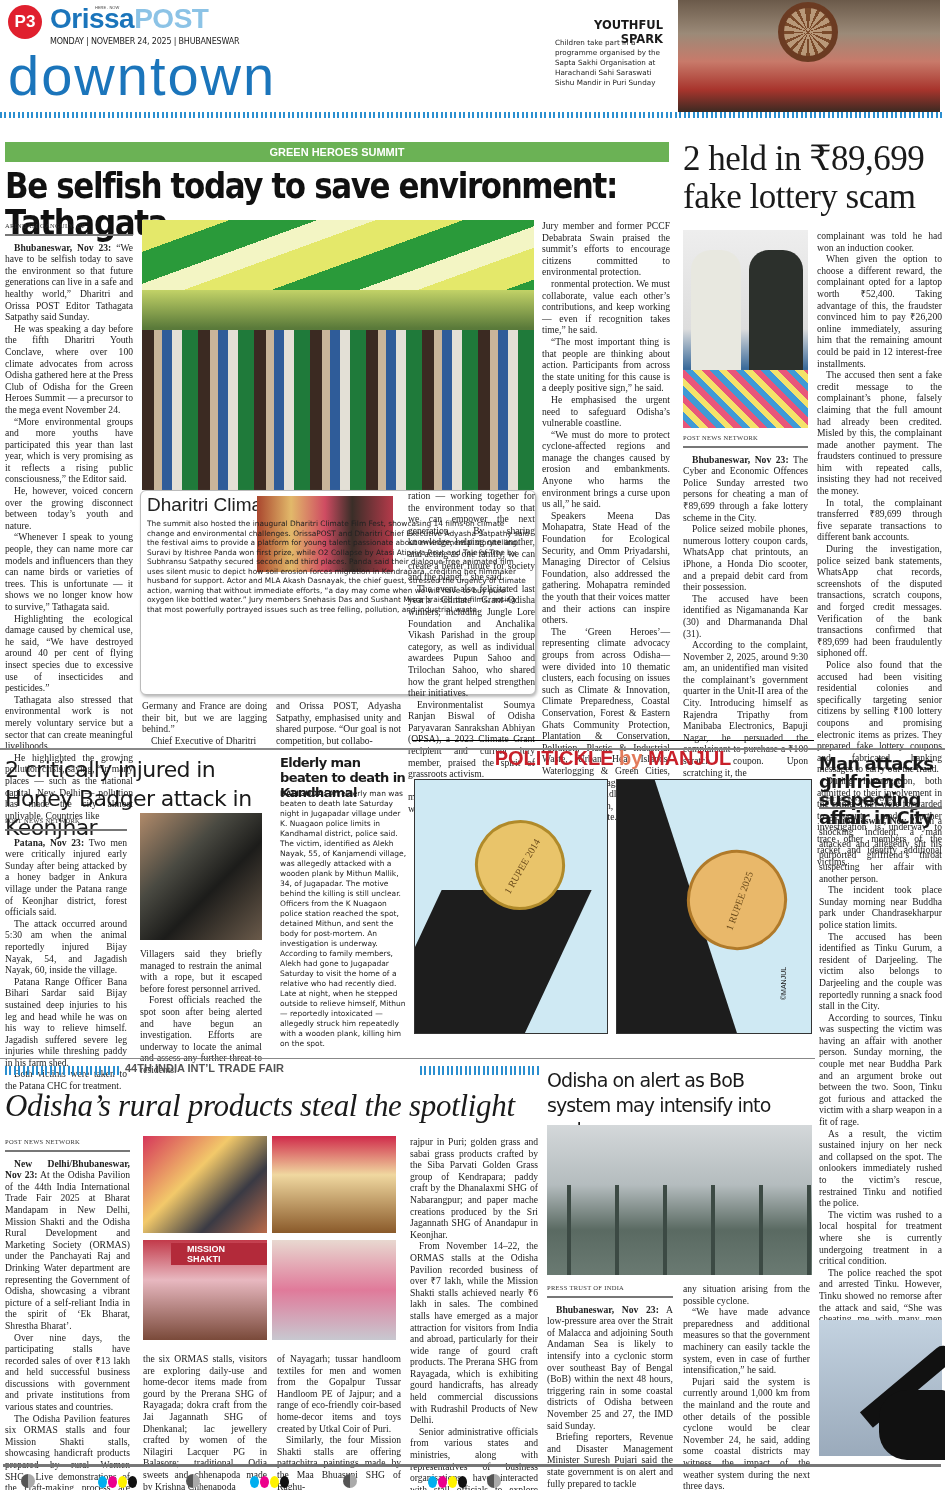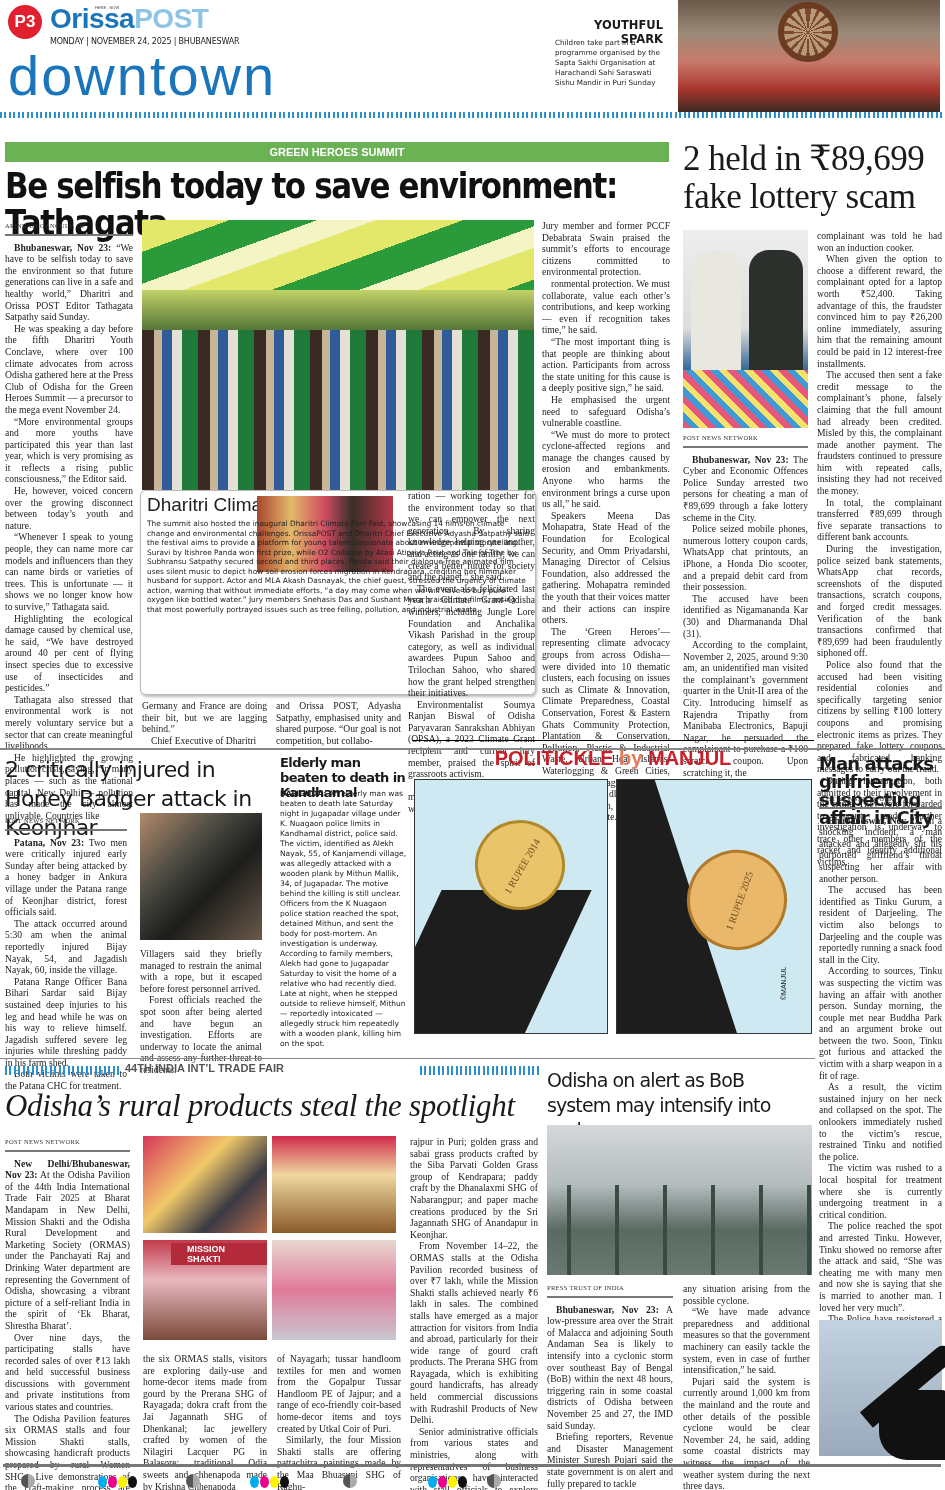--- a/index.html
+++ b/index.html
@@ -147,20 +147,21 @@
     <div class="abs" style="left:-40px;top:-20px;width:120px;height:300px;background:#1d1d1d;transform:skewX(18deg)"></div>
     <div class="abs serif" style="left:70px;top:70px;width:100px;height:100px;border-radius:50%;background:#e9b86a;border:3px solid #b07a2a;text-align:center;font-size:10px;line-height:100px;color:#6a4a1a;transform:rotate(-70deg)">1 RUPEE 2025</div>
     <div class="abs sans" style="left:150px;top:200px;font-size:7px;transform:rotate(-90deg);color:#222">©MANJUL</div>
   </div>
 </div>
 
 <div class="abs cond" style="left:819px;top:755px;width:126px;font-size:18px;font-weight:bold;line-height:18px;letter-spacing:-.9px">Man attacks girlfriend suspecting affair in City</div>
 <div class="abs body-text" style="left:819px;top:793px;width:123px">
   <div class="byline">POST NEWS NETWORK</div>
   <p><b class="lead">Bhubaneswar, Nov 23:</b> <span>In a shocking incident, a man attacked and allegedly slit his purported girlfriend’s throat suspecting her affair with another person.</span></p>
+  <p>The incident took place Sunday morning near Buddha park under Chandrasekharpur police station limits.</p>
   <p>The accused has been identified as Tinku Gurum, a resident of Darjeeling. The victim also belongs to Darjeeling and the couple was reportedly running a snack food stall in the City.</p>
   <p>According to sources, Tinku was suspecting the victim was having an affair with another person. Sunday morning, the couple met near Buddha Park and an argument broke out between the two. Soon, Tinku got furious and attacked the victim with a sharp weapon in a fit of rage.</p>
   <p>As a result, the victim sustained injury on her neck and collapsed on the spot. The onlookers immediately rushed to the victim’s rescue, restrained Tinku and notified the police.</p>
   <p>The victim was rushed to a local hospital for treatment where she is currently undergoing treatment in a critical condition.</p>
   <p>The police reached the spot and arrested Tinku. However, Tinku showed no remorse after the attack and said, “She was cheating me with many men and now she is saying that she is married to another man. I loved her very much”.</p>
   <p>The Police have registered a suo moto case against Tinku and forwarded him to the court following his arrested and further investigation into the matter is underway.</p>
 </div>
 <div class="abs" style="left:819px;top:1320px;width:123px;height:136px;background:linear-gradient(180deg,#c3d2e0 0,#9aaabb 100%)">
   <div class="abs" style="left:10px;top:10px;width:110px;height:20px;background:#111;transform:rotate(-40deg) translate(-10px,50px);border-radius:2px 40px 40px 2px"></div>
   <div class="abs" style="left:60px;top:70px;width:70px;height:70px;background:#111;border-radius:40% 10% 0 40%"></div>

